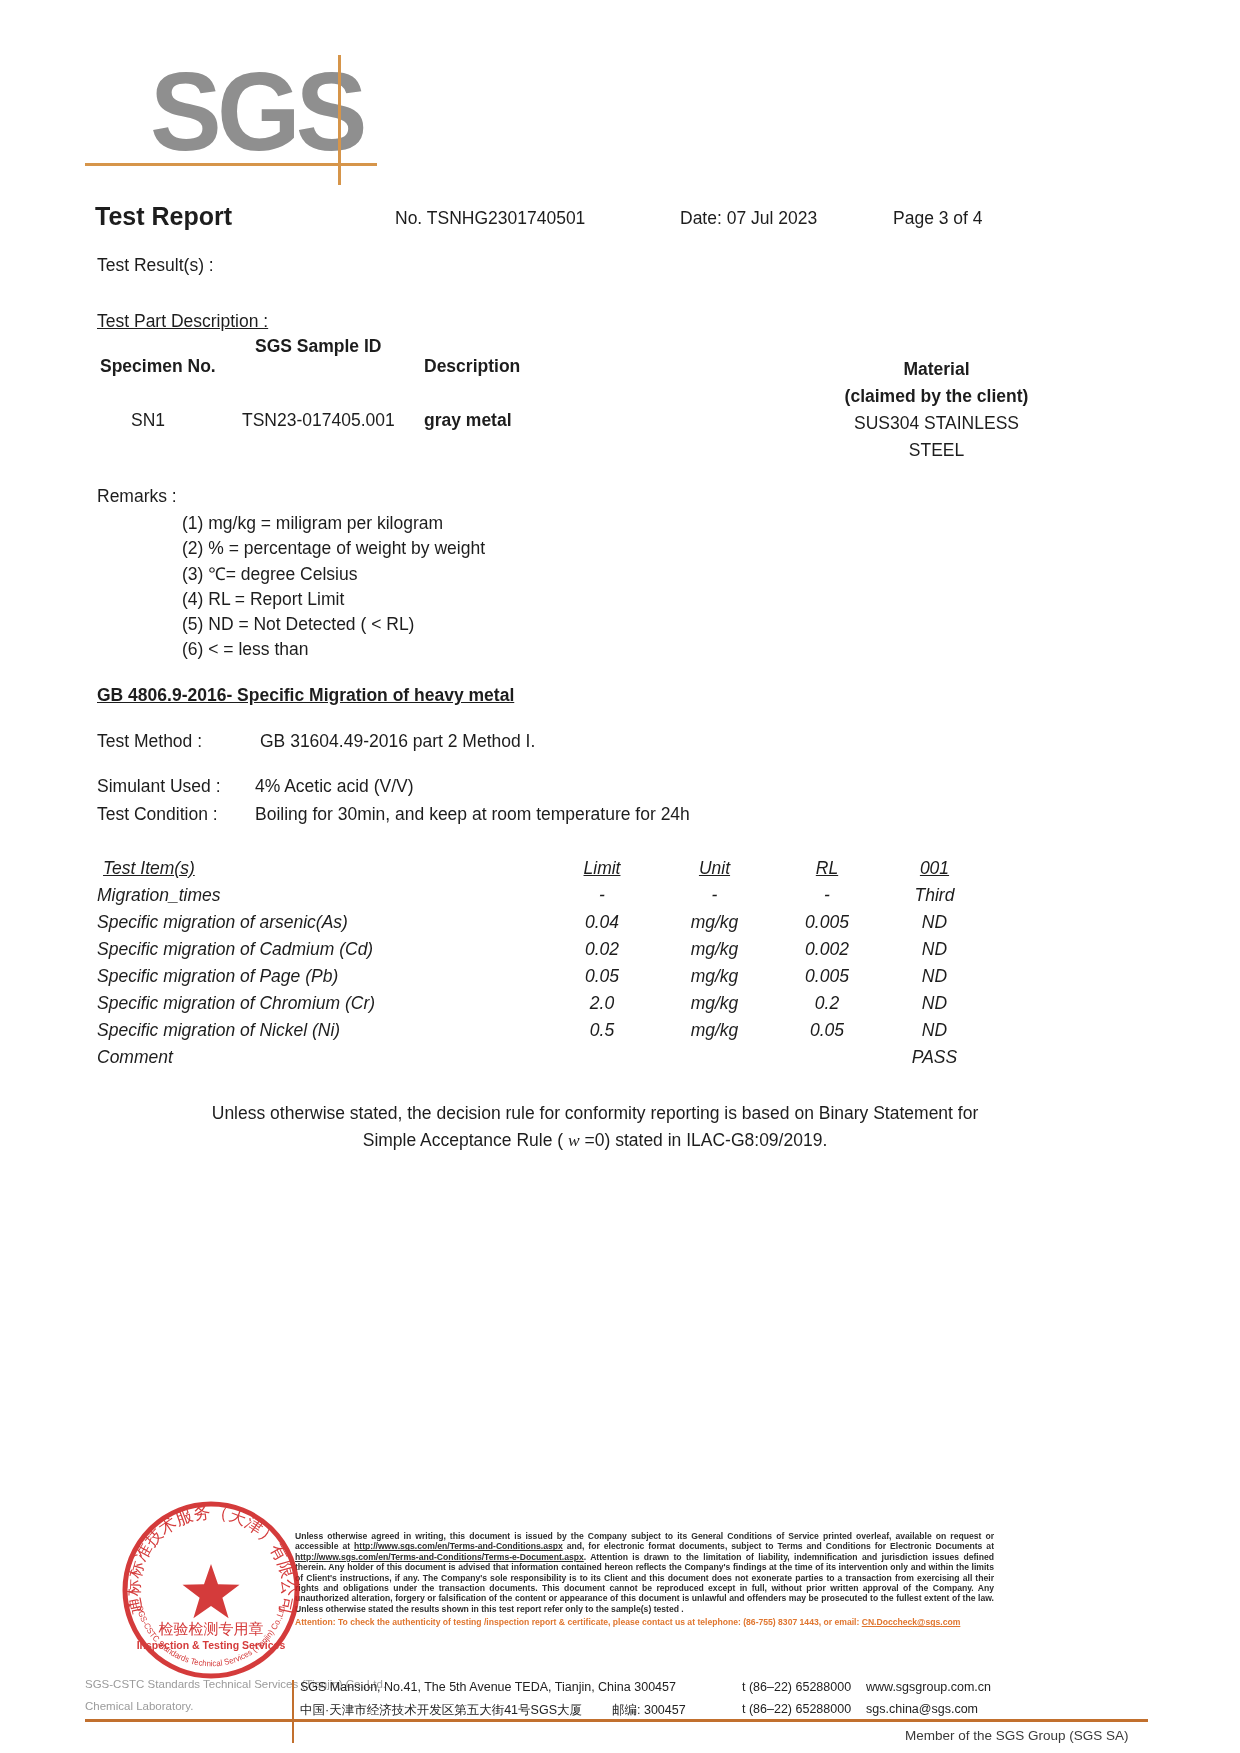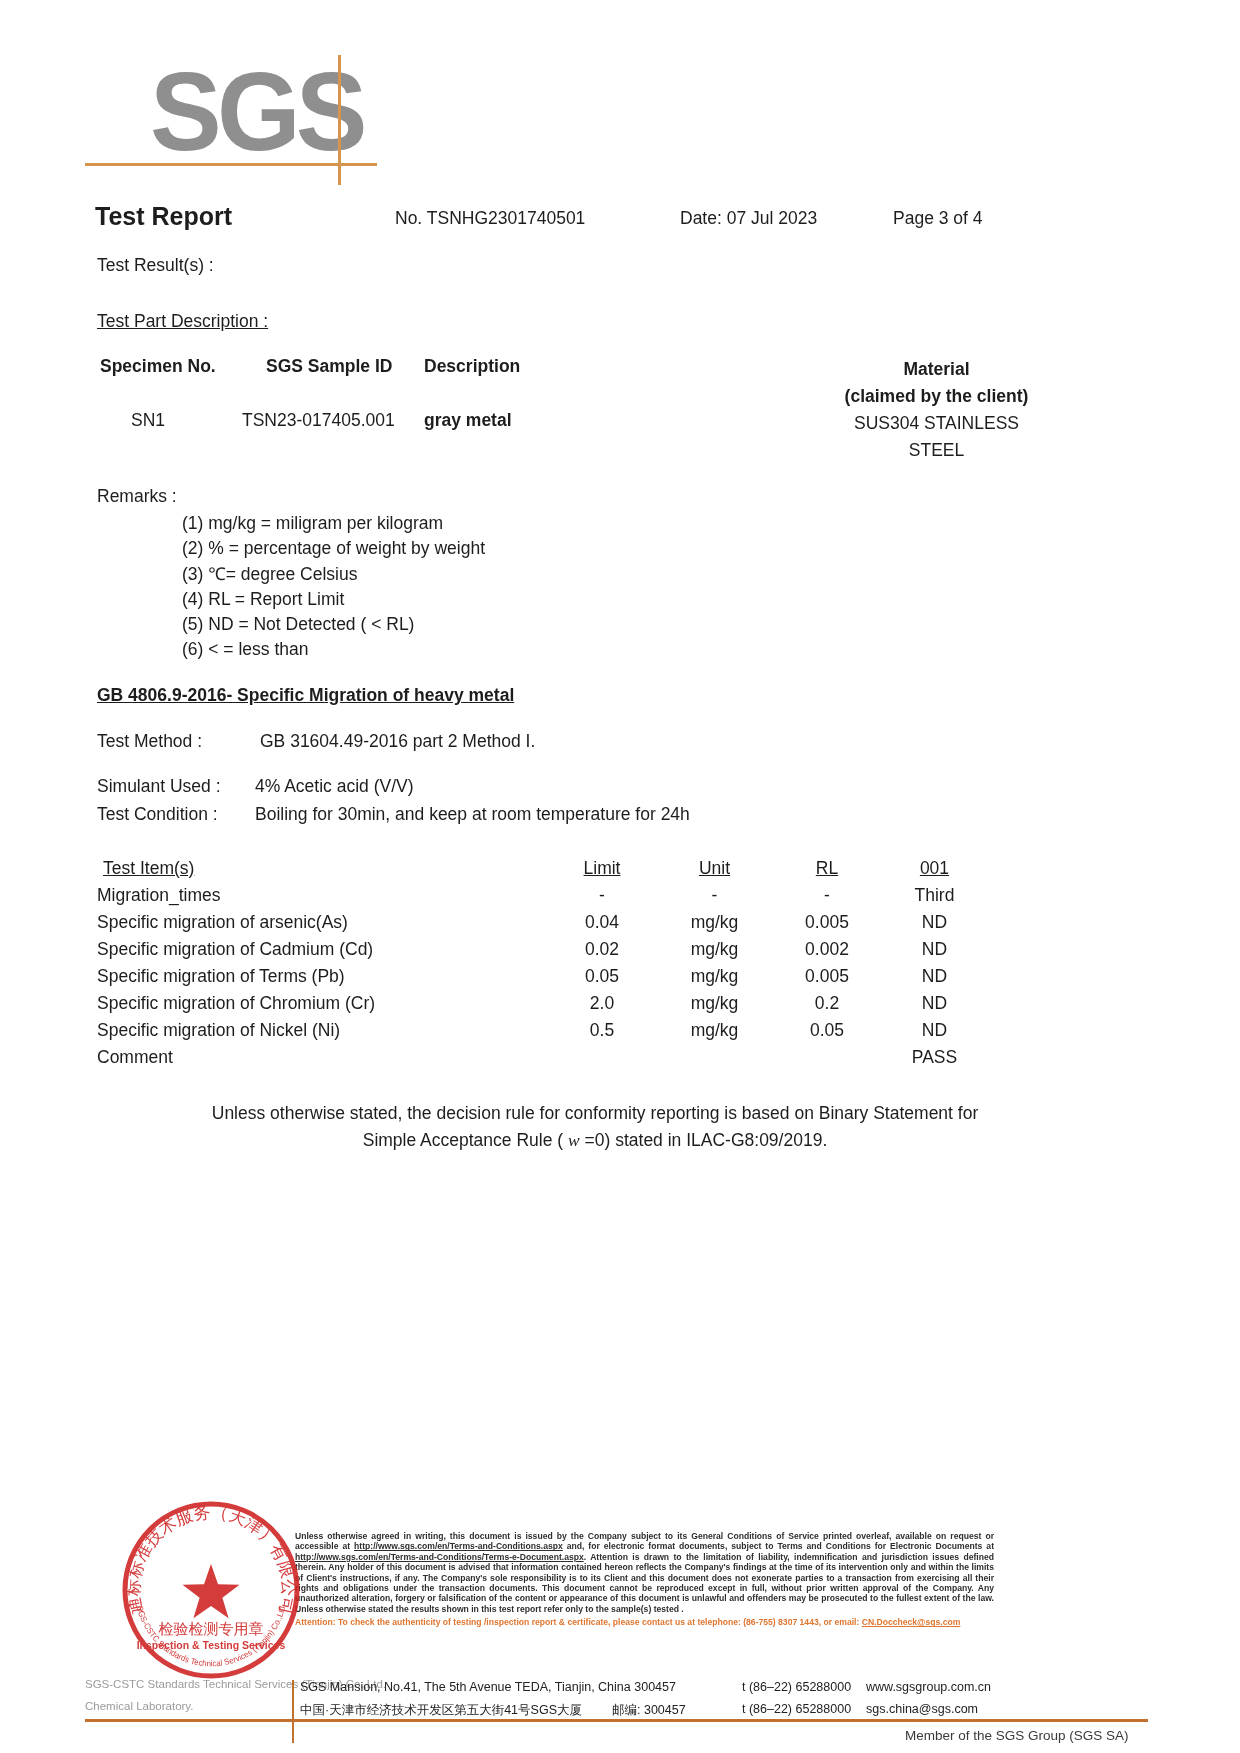--- a/index.html
+++ b/index.html
@@ -27,21 +27,21 @@
 
   
   .mat-col { left:828px; top:356px; width:217px; text-align:center; white-space:normal; }
   .mat-col div { line-height:27px; }
 
   
   .remark-items div { line-height:25.3px; }
 
   
   table.results { position:absolute; left:97px; top:855px; width:900px; border-collapse:collapse; font-size:17.5px; }
-  table.results td, table.results th { padding:0; height:27px; vertical-align:middle; font-weight:normal; }
+  table.results td, table.results th { padding:0; height:27px; vertical-align:middle; font-weight:normal;font-style:italic; }
   table.results .c { text-align:center; }
   table.results .l { text-align:left; }
   col.ci { width:460px; } col.cl { width:90px; } col.cu { width:135px; } col.cr { width:90px; } col.c0 { width:125px; }
 
   
   .decision { left:180px; top:1100px; width:830px; white-space:normal; font-size:17.5px; line-height:27px;text-align:center; }
   .w-ital { font-family:"Liberation Serif", serif; font-style:italic; }
 
   
   .fineprint { left:295px; top:1531px; width:699px; white-space:normal;
@@ -66,21 +66,21 @@
 
   <div class="abs title">Test Report</div>
   <div class="abs fs report-no">No. TSNHG2301740501</div>
   <div class="abs fs date">Date: 07 Jul 2023</div>
   <div class="abs fs page-no">Page 3 of 4</div>
 
   <div class="abs fs" style="left:97px; top:255px;">Test Result(s) :</div>
   <div class="abs fs u" style="left:97px; top:311px;">Test Part Description :</div>
 
   <div class="abs fs b" style="left:100px; top:356px;">Specimen No.</div>
-  <div class="abs fs b" style="left:255px; top:356px;margin-left:11px;">SGS Sample ID</div>
+  <div class="abs fs b" style="left:255px; top:336px;">SGS Sample ID</div>
   <div class="abs fs b" style="left:424px; top:356px;">Description</div>
   <div class="abs fs mat-col">
     <div class="b">Material</div>
     <div class="b">(claimed by the client)</div>
     <div>SUS304 STAINLESS</div>
     <div>STEEL</div>
   </div>
   <div class="abs fs" style="left:131px; top:410px;">SN1</div>
   <div class="abs fs" style="left:242px; top:410px;">TSN23-017405.001</div>
   <div class="abs fs" style="left:424px; top:410px;font-weight:bold;">gray metal</div>
@@ -134,21 +134,21 @@
       <td class="c">ND</td>
     </tr>
     <tr>
       <td class="l">Specific migration of Cadmium (Cd)</td>
       <td class="c">0.02</td>
       <td class="c">mg/kg</td>
       <td class="c">0.002</td>
       <td class="c">ND</td>
     </tr>
     <tr>
-      <td class="l">Specific migration of Terms (Pb)</td>
+      <td class="l">Specific migration of Page (Pb)</td>
       <td class="c">0.05</td>
       <td class="c">mg/kg</td>
       <td class="c">0.005</td>
       <td class="c">ND</td>
     </tr>
     <tr>
       <td class="l">Specific migration of Chromium (Cr)</td>
       <td class="c">2.0</td>
       <td class="c">mg/kg</td>
       <td class="c">0.2</td>

